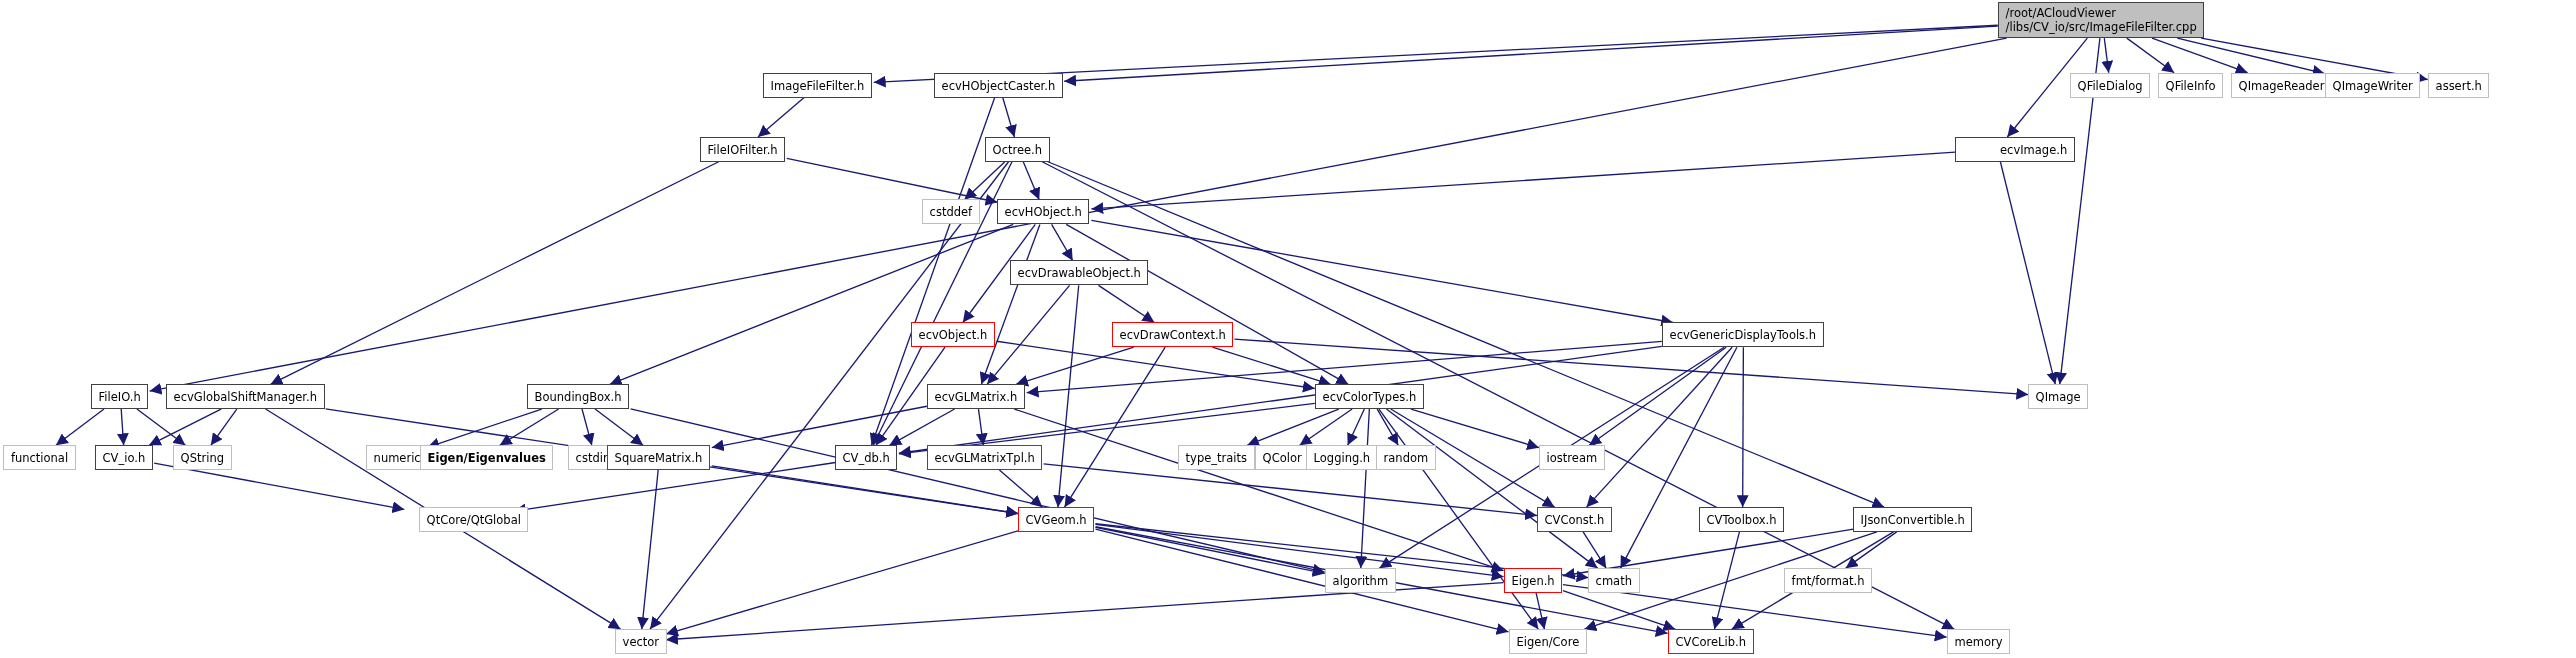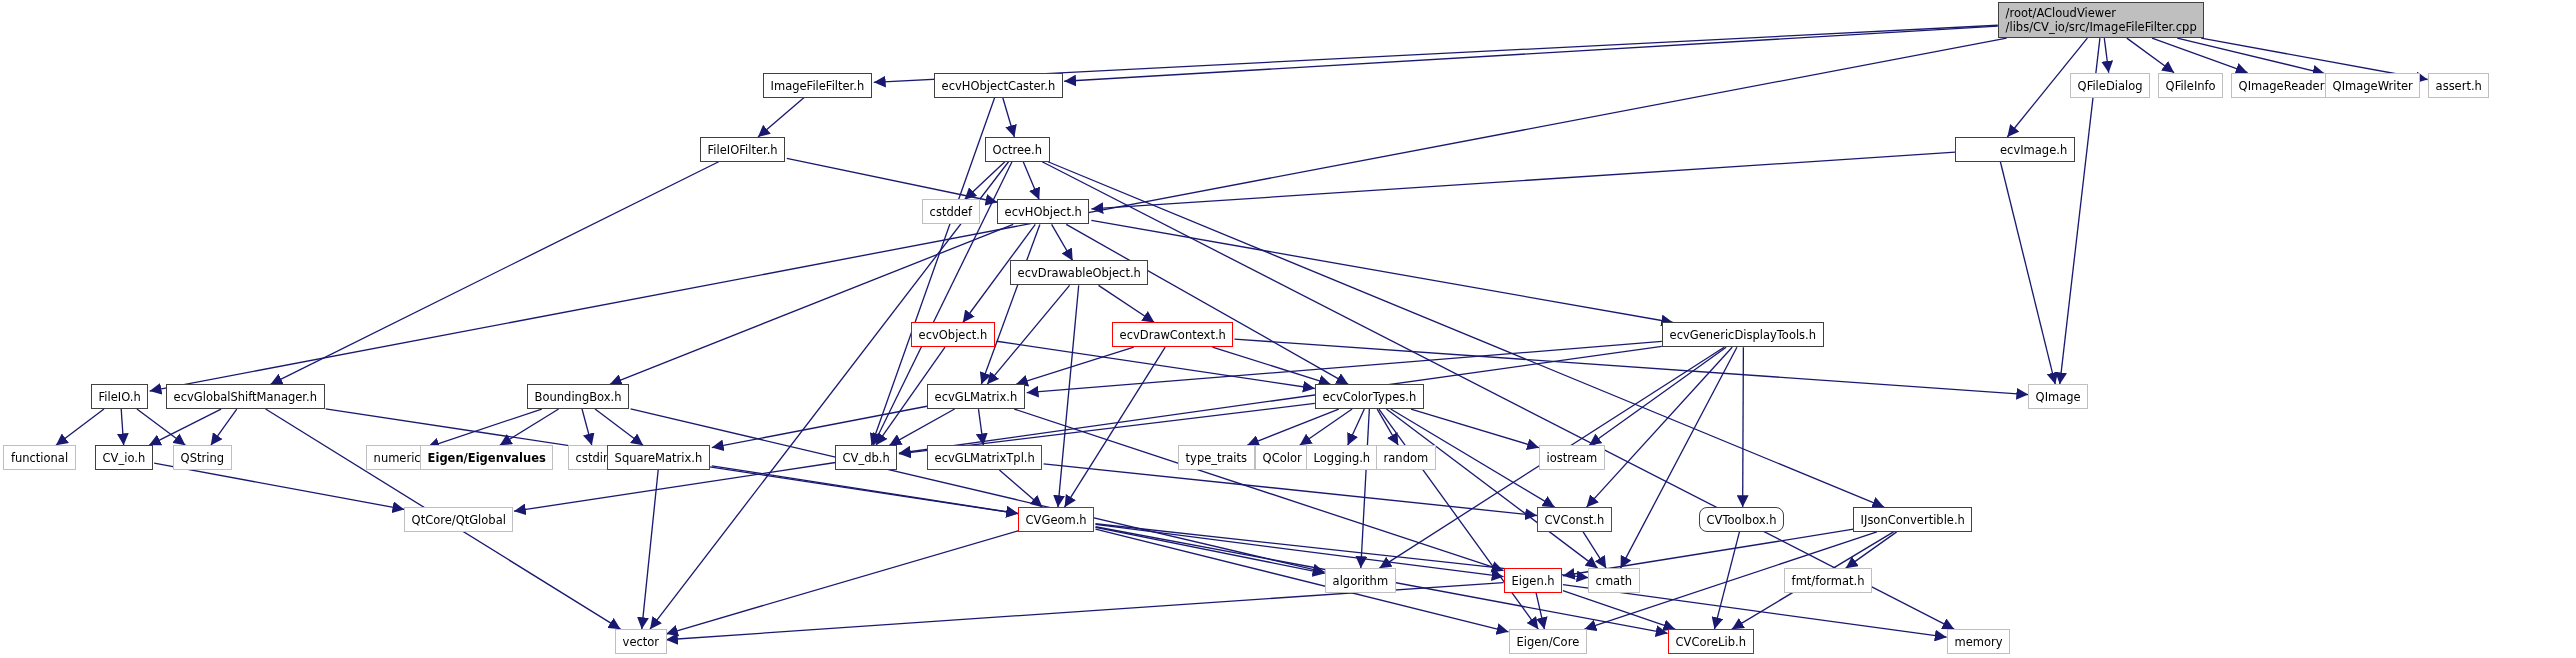--- a/index.html
+++ b/index.html
@@ -226,27 +226,27 @@
     </div>
     <div class="node ext" style="left: 1306px; top: 445px; justify-content: flex-end;">
       <span>Logging.h</span>
     </div>
     <div class="node ext" style="left: 1376px; top: 445px;">
       <span>random</span>
     </div>
     <div class="node ext" style="left: 1539px; top: 445px;">
       <span>iostream</span>
     </div>
-    <div class="node " style="left: 1699px; top: 507px; border-radius: 8px;">
+    <div class="node " style="left: 1699px; top: 507px;">
       <span>CVToolbox.h</span>
     </div>
     <div class="node " style="left: 1853px; top: 507px;">
       <span>IJsonConvertible.h</span>
     </div>
-    <div class="node ext" style="left: 404px; top: 507px;">
+    <div class="node ext" style="left: 419px; top: 507px;">
       <span>QtCore/QtGlobal</span>
     </div>
     <div class="node red" style="left: 1018px; top: 507px;">
       <span>CVGeom.h</span>
     </div>
     <div class="node red" style="left: 1537px; top: 507px;">
       <span>CVConst.h</span>
     </div>
     <div class="node ext" style="left: 1325px; top: 568px;">
       <span>algorithm</span>

